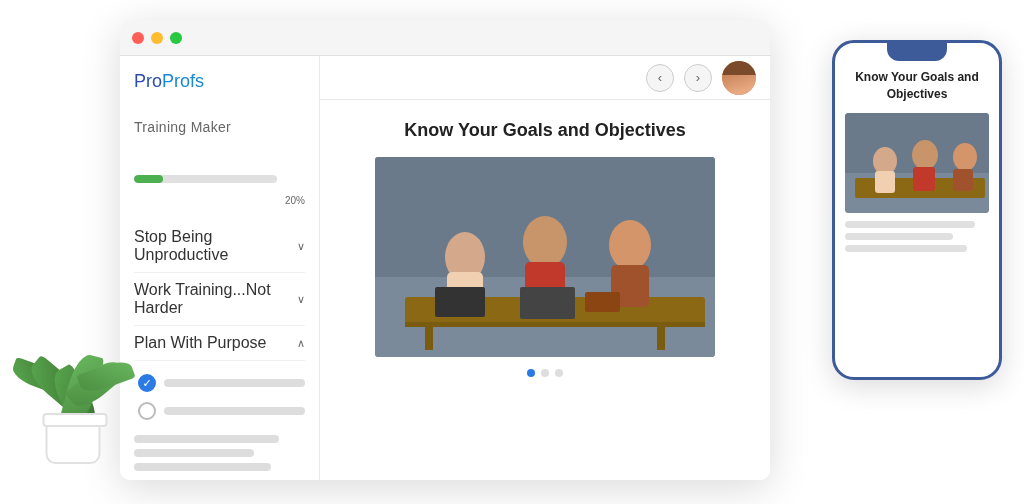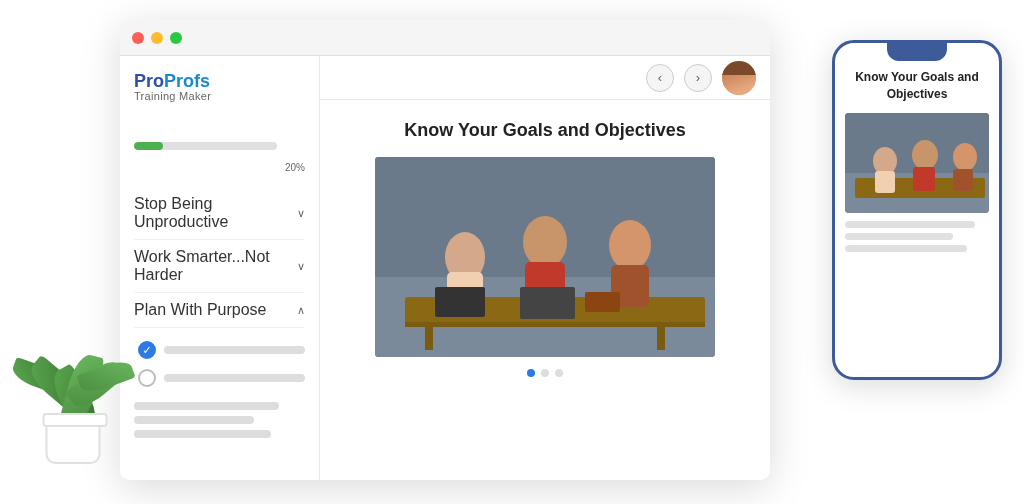--- a/index.html
+++ b/index.html
@@ -144,29 +144,30 @@
       background: #fff;
       border-right: 1px solid #e8e8e8;
       padding: 16px 14px;
       overflow-y: auto;
     }
     .logo-area {
       margin-bottom: 16px;
     }
     .logo-text {
       font-size: 18px;
-      font-weight: bold;
+      font-weight: normal;
       line-height: 1;
     }
     .logo-pro { color: #2c4faa; }
     .logo-profs { color: #1a88d4; }
     .logo-subtitle {
-      font-size: 11px;
+      font-size: 14px;
       color: #666;
       letter-spacing: 0.3px;
+      margin-top: 29px;
     }
 
     .course-title {
       font-size: 13px;
       font-weight: 700;
       color: #222;
       margin-bottom: 10px;
       line-height: 1.4;
     }
 
@@ -443,21 +444,21 @@
           </div>
           <span class="progress-pct">20%</span>
         </div>
 
         <div class="menu-item">
           <span class="menu-item-label">Stop Being Unproductive</span>
           <span class="chevron">∨</span>
         </div>
 
         <div class="menu-item">
-          <span class="menu-item-label">Work Smarter...Not Harder</span>
+          <span class="menu-item-label">Work Training...Not Harder</span>
           <span class="chevron">∨</span>
         </div>
 
         <div class="menu-item">
           <span class="menu-item-label">Plan With Purpose</span>
           <span class="chevron">∧</span>
         </div>
 
         <div class="submenu">
           <div class="submenu-item">

